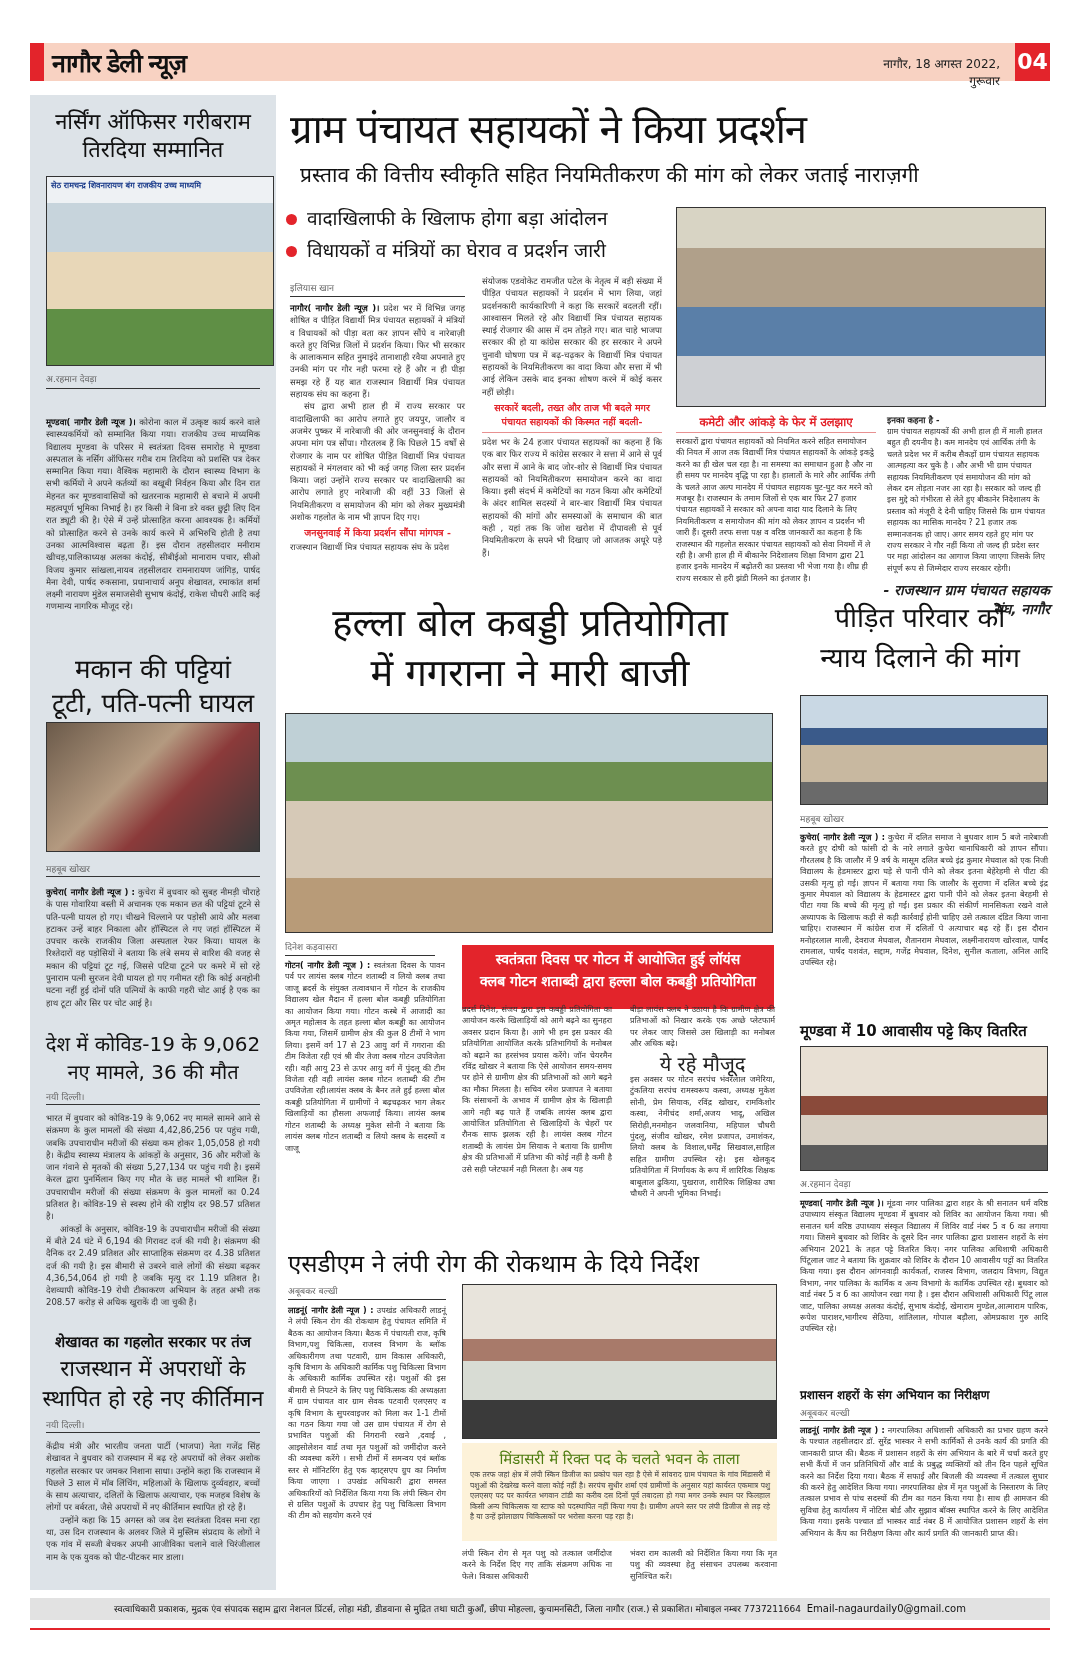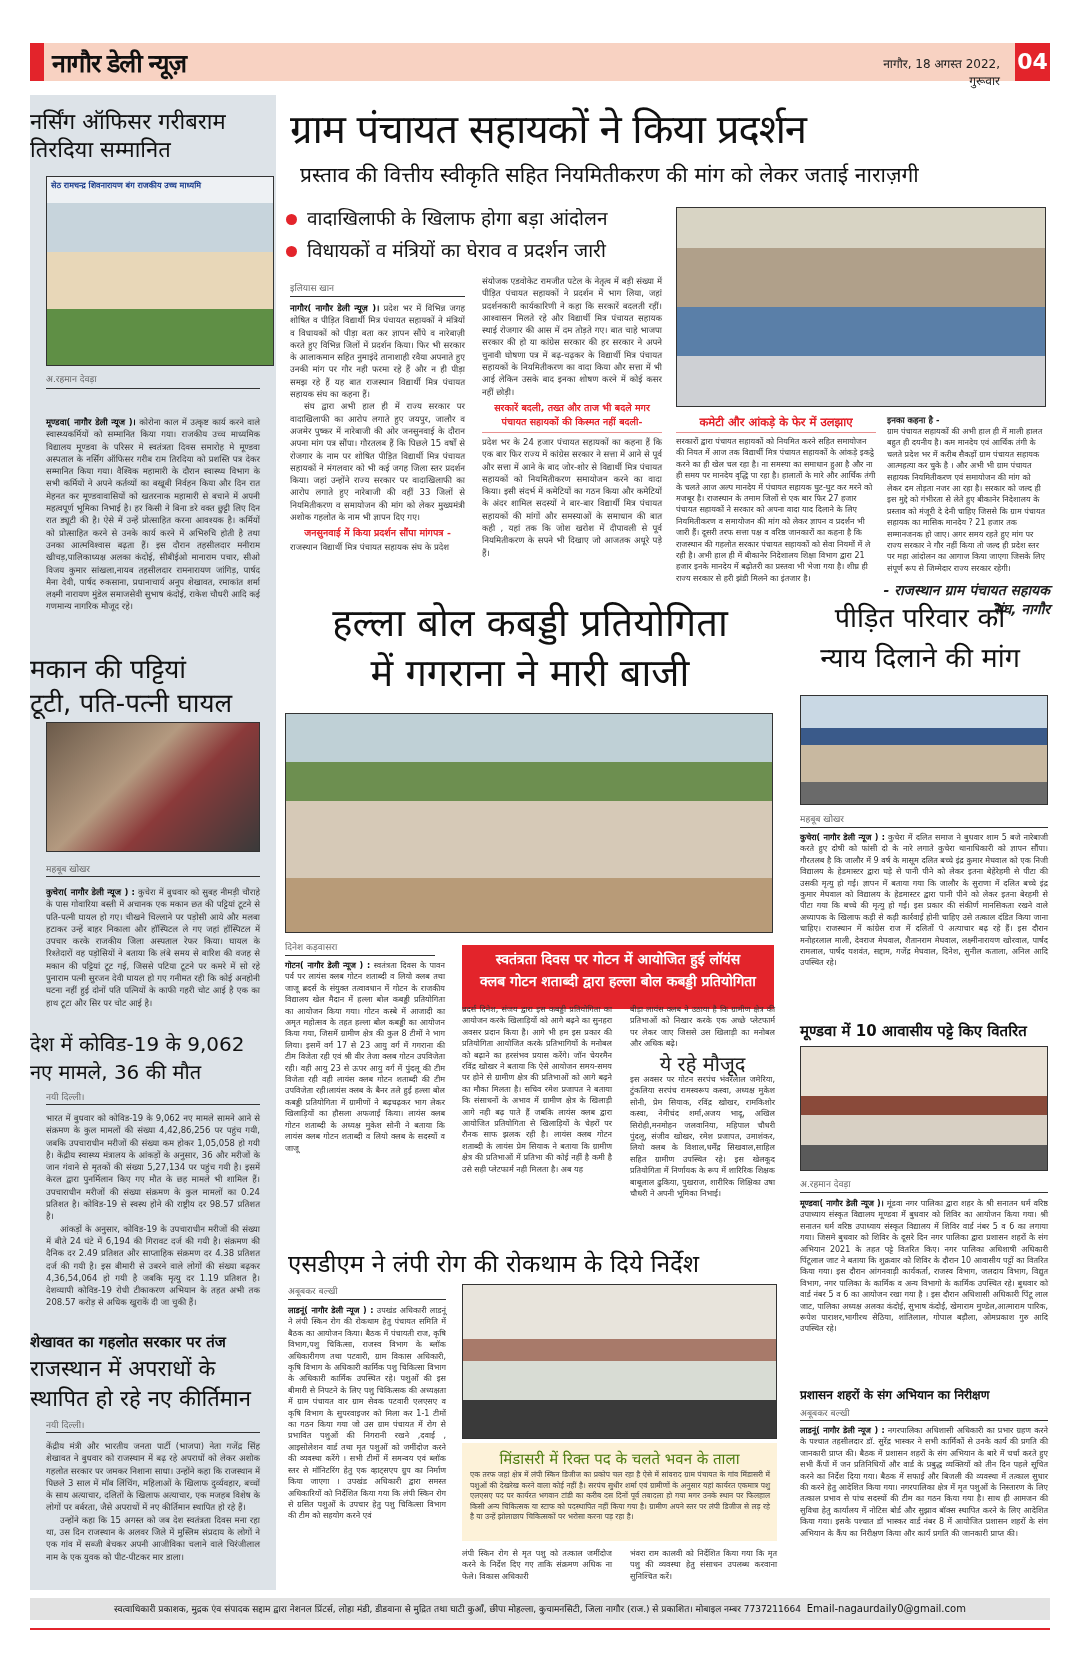--- a/index.html
+++ b/index.html
@@ -4,21 +4,21 @@
 <style>
 *{box-sizing:border-box;margin:0;padding:0}
 body{width:1080px;height:1655px;background:#fff;font-family:"DejaVu Sans",sans-serif;color:#222;position:relative;overflow:hidden}
 .abs{position:absolute}
 .mast{left:30px;top:43px;width:1020px;height:38px;background:#f8d2c2}
 .mast-bar{left:30px;top:43px;width:14px;height:38px;background:#e3242b}
 .mast-title{left:52px;top:45px;font-size:25px;font-weight:bold;color:#111;font-family:"DejaVu Sans Condensed","DejaVu Sans",sans-serif;letter-spacing:-1px}
 .mast-date{left:850px;top:55px;font-size:12px;color:#222;width:150px;text-align:right}
 .mast-page{left:1015px;top:43px;width:35px;height:38px;background:#e3242b;color:#fff;font-size:22px;font-weight:bold;text-align:center;line-height:38px}
 .sidebar{left:30px;top:95px;width:246px;height:1495px;background:#dde3e8}
-.side-head{left:30px;width:246px;font-size:22px;line-height:28px;color:#111}
+.side-head{left:30px;width:246px;text-align:center;font-size:22px;line-height:28px;color:#111}
 .side-head.big{font-size:26px;line-height:34px}
 .photo{background:linear-gradient(135deg,#9cb7c8,#d9c6a6 40%,#7fa05c 70%,#4a6040);border:1px solid #333}
 .byline{font-size:9px;color:#666}
 .rule{height:1px;background:#333}
 .body{font-size:8.5px;line-height:12.3px;color:#333;text-align:justify}
 .body b{color:#111}
 .main-head{font-size:44px;font-weight:normal;color:#111;letter-spacing:-1px;white-space:nowrap}
 .sub-head{font-size:24px;color:#111;white-space:nowrap}
 .bullet{font-size:19px;color:#111;white-space:nowrap}
 .bullet .dot{display:inline-block;width:11px;height:11px;border-radius:50%;background:#e3242b;margin-right:10px;vertical-align:middle}

